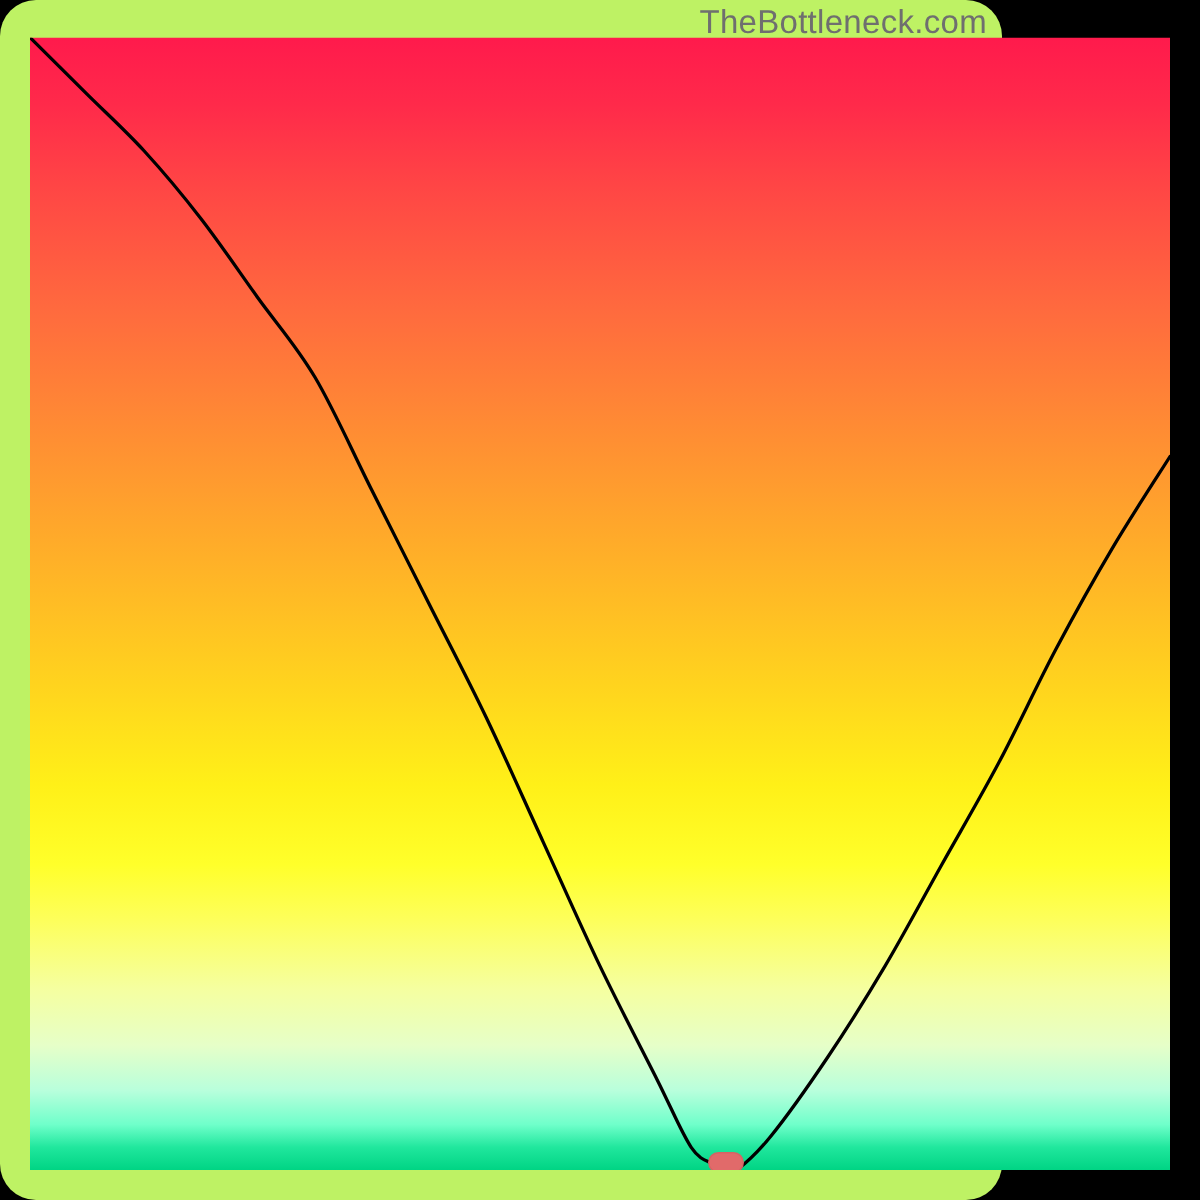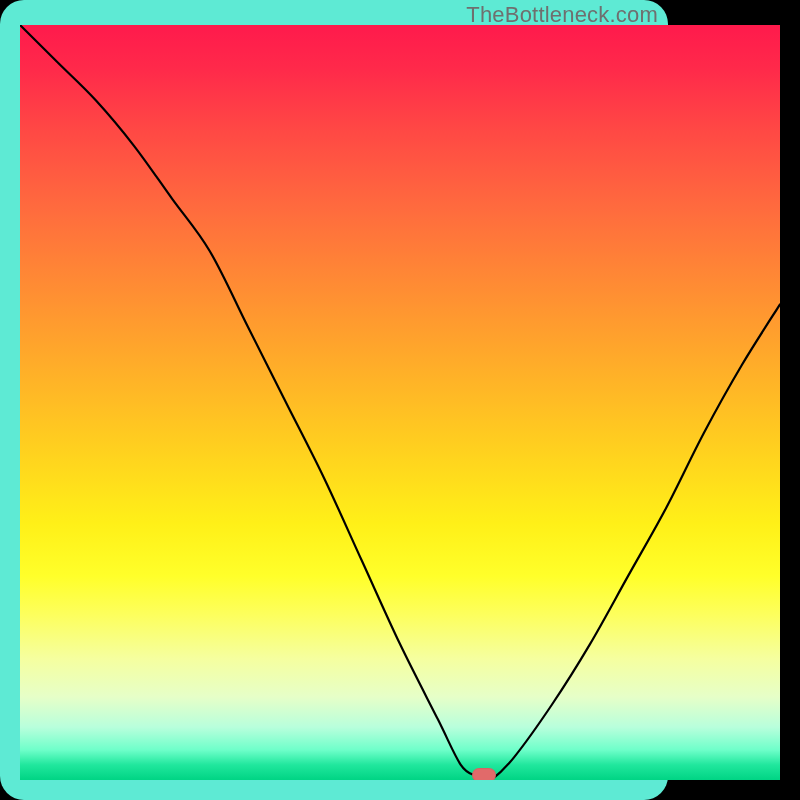--- a/index.html
+++ b/index.html
@@ -8,21 +8,21 @@
     width: 800px;
     height: 800px;
     overflow: hidden;
     background: #000;
     font-family: Arial, Helvetica, sans-serif;
   }
   .frame {
     position: relative;
     width: 668px;
     height: 800px;
-    background: #5eead4;
+    background: #bef264;
     border-radius: 24px;
   }
   .watermark {
     position: absolute;
     top: 2px;
     right: 10px;
     color: #6f6f6f;
     font-size: 22px;
     font-weight: 500;
     letter-spacing: 0.2px;

